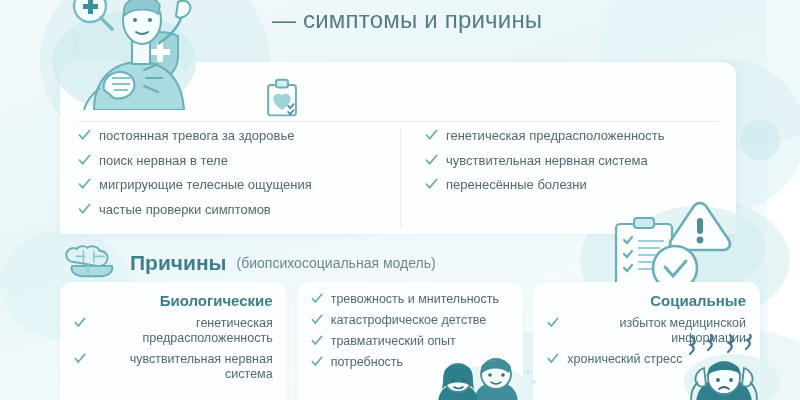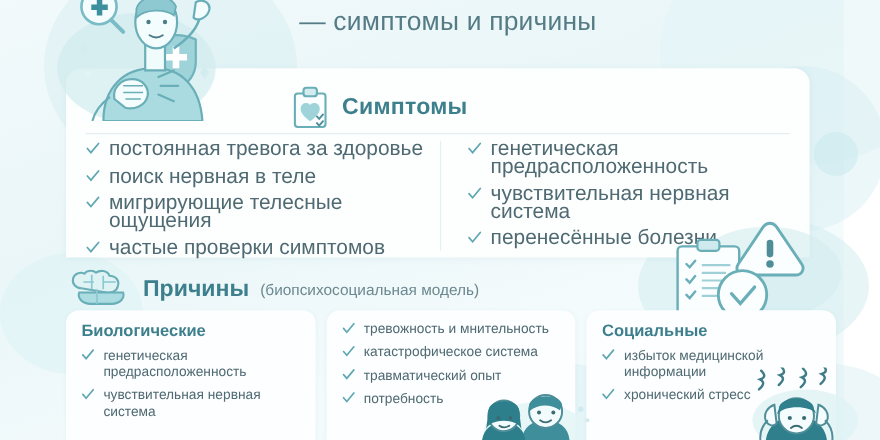--- a/index.html
+++ b/index.html
@@ -56,21 +56,21 @@
   #symptoms-lists {
     position: absolute; left: 60px; top: 128px; width: 676px; height: 100px;
     display: flex;
   }
   #symptoms-lists .col { padding: 0 0 0 18px; }
   #symptoms-lists .col.left  { width: 340px; }
   #symptoms-lists .col.right { width: 336px; border-left: 1px solid #e4eff1; padding-left: 24px; }
 
   .li {
     display: flex; align-items: flex-start; gap: 8px;
-    font-size: 19px; color: #4f6a72; line-height: 16px;
+    font-size: 13px; color: #4f6a72; line-height: 16px;
     margin-bottom: 8.5px;
   }
   .li .chk { flex: 0 0 auto; margin-top: 1px; }
 
   
   #causes-header {
     position: absolute; left: 62px; top: 245px;
     display: flex; align-items: center; gap: 10px;
   }
   #causes-header .ctext {
@@ -84,20 +84,21 @@
   #cause-cards {
     position: absolute; left: 60px; top: 282px; width: 700px; height: 118px;
     display: flex; gap: 10px;
   }
   .cause-card {
     width: 227px; background: #fdfeff;
     border-radius: 12px 12px 0 0;
     padding: 10px 14px 0 14px;
     box-shadow: 0 1px 5px rgba(110,165,175,.09);
     overflow: hidden;
+    text-align: right;
   }
   .cause-card .title {
     font-size: 15px; font-weight: 700; color: #3d7f8c; margin-bottom: 7px;
   }
   .cause-card .li { font-size: 12.5px; line-height: 15px; margin-bottom: 6px; }
 
   
   .ico { display: inline-flex; align-items: center; justify-content: center; }
 
   
@@ -162,21 +163,20 @@
   <div id="symptoms-header">
     <span class="ico">
       <svg viewBox="0 0 38 46" width="34" height="40">
         <rect x="3" y="8" width="32" height="35" rx="3" fill="#fbfeff" stroke="#6aaeb8" stroke-width="2.2"></rect>
         <rect x="12" y="2" width="14" height="9" rx="3" fill="#d3ecef" stroke="#6aaeb8" stroke-width="2.2"></rect>
         <path d="M19 37c-7-5-10-9-10-13 0-4 3-6 6-6 2 0 3.2 1 4 2 .8-1 2-2 4-2 3 0 6 2 6 6 0 4-3 8-10 13z" fill="#9fd3da"></path>
         <path d="M26 32l2.4 2.6 4-4.6" fill="none" stroke="#4f8e99" stroke-width="2" stroke-linecap="round"></path>
         <path d="M26 39l2.4 2.6 4-4.6" fill="none" stroke="#4f8e99" stroke-width="2" stroke-linecap="round"></path>
       </svg>
     </span>
-    <span class="htext">Симптомы</span>
   </div>
 
   <div class="hrule"></div>
 
   <div id="symptoms-lists">
     <div class="col left">
       <div class="li">
         <span class="chk ico">
           <svg viewBox="0 0 14 14" width="13" height="13">
               <path d="M1.5 6.5L5 10.5 12.5 1.5" fill="none" stroke="#5fa7b2" stroke-width="1.7" stroke-linecap="round"></path>
@@ -297,21 +297,21 @@
             </svg>
         </span>
         <span>тревожность и мнительность</span>
       </div>
       <div class="li">
         <span class="chk ico">
           <svg viewBox="0 0 14 14" width="12" height="12">
               <path d="M1.5 6.5L5 10.5 12.5 1.5" fill="none" stroke="#5fa7b2" stroke-width="1.8" stroke-linecap="round"></path>
             </svg>
         </span>
-        <span>катастрофическое система</span>
+        <span>катастрофическое детстве</span>
       </div>
       <div class="li">
         <span class="chk ico">
           <svg viewBox="0 0 14 14" width="12" height="12">
               <path d="M1.5 6.5L5 10.5 12.5 1.5" fill="none" stroke="#5fa7b2" stroke-width="1.8" stroke-linecap="round"></path>
             </svg>
         </span>
         <span>травматический опыт</span>
       </div>
       <div class="li">

